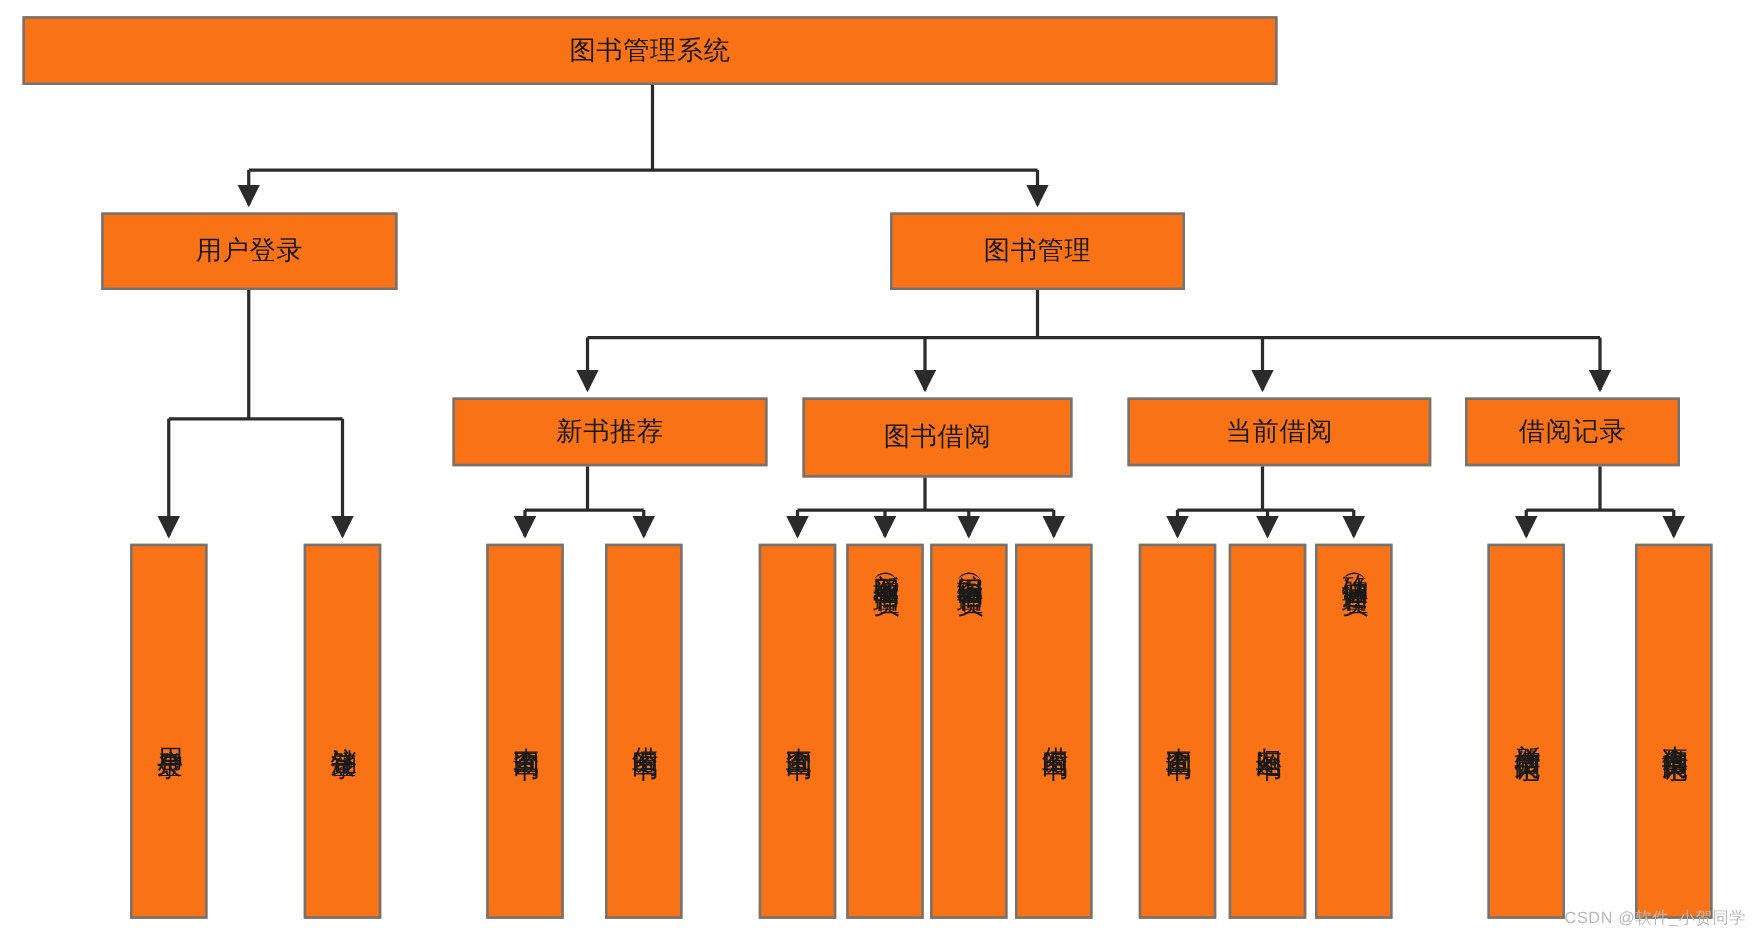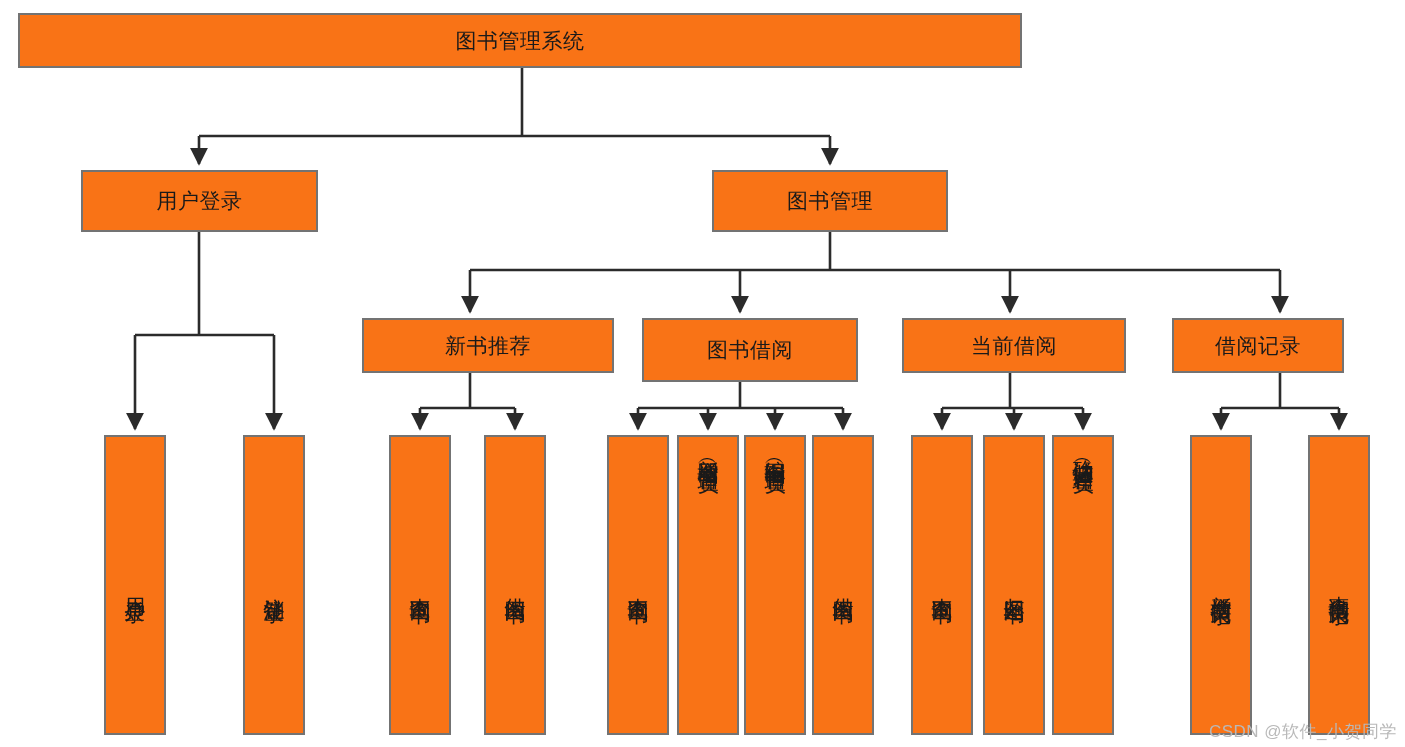--- a/index.html
+++ b/index.html
@@ -59,21 +59,21 @@
     white-space: nowrap;
   }
   .node.vert.centered {
     align-items: center;
     padding-top: 0;
   }
   .watermark {
     position: absolute;
     right: 8px;
     bottom: 4px;
-    font-size: 17px;
+    font-size: 13px;
     color: #b9b9b9;
     white-space: nowrap;
     letter-spacing: 0.5px;
   }
 </style>
 </head>
 <body>
 
 <div id="diagram-root">
 
@@ -137,21 +137,21 @@
   <div class="node horiz" style="left: 712px; top: 170px; width: 236px; height: 62px;">
     <span class="label">图书管理</span>
   </div>
 
   <div class="node horiz" style="left: 362px; top: 318px; width: 252px; height: 55px;">
     <span class="label">新书推荐</span>
   </div>
   <div class="node horiz" style="left: 632px; top: 318px; width: 216px; height: 64px; margin-left: 10px;">
     <span class="label">图书借阅</span>
   </div>
-  <div class="node horiz" style="left: 902px; top: 318px; width: 224px; height: 55px;">
+  <div class="node horiz" style="left: 902px; top: 318px; width: 243px; height: 55px;">
     <span class="label">当前借阅</span>
   </div>
   <div class="node horiz" style="left: 1172px; top: 318px; width: 172px; height: 55px;">
     <span class="label">借阅记录</span>
   </div>
 
   <div class="node vert centered" style="left: 104px; top: 435px; width: 62px; height: 300px;">
     <span class="label">用户登录</span>
   </div>
   <div class="node vert centered" style="left: 243px; top: 435px; width: 62px; height: 300px;">

